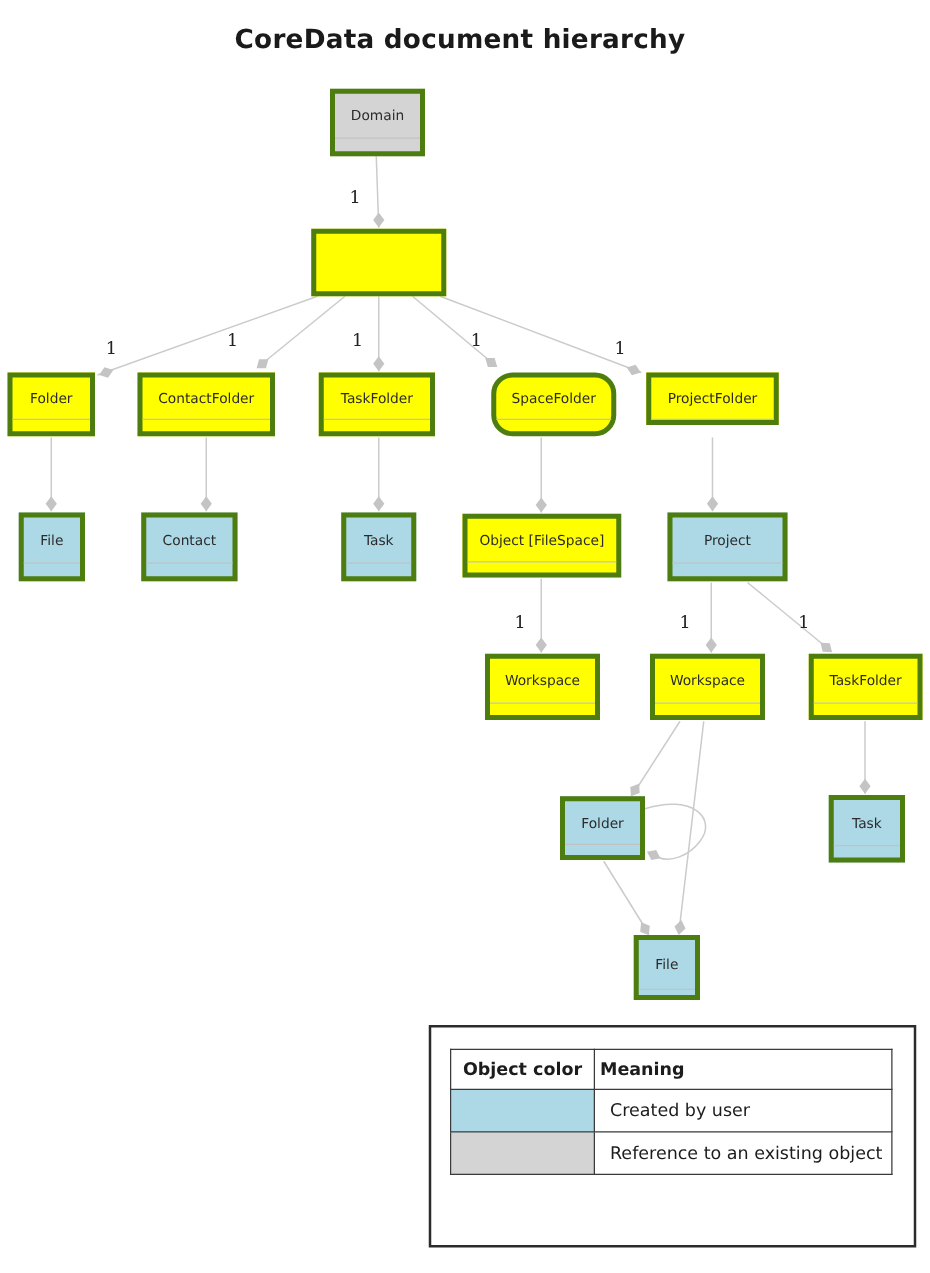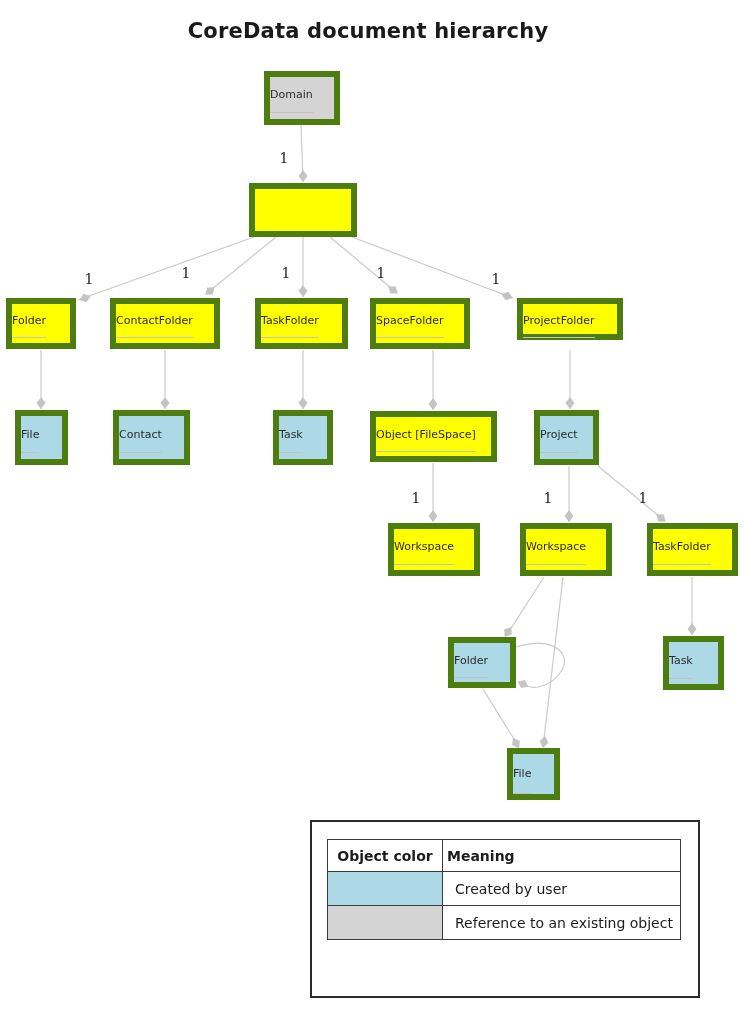--- a/index.html
+++ b/index.html
@@ -5,29 +5,29 @@
   * { margin: 0; padding: 0; box-sizing: border-box; }
   html, body { width: 744px; height: 1018px; background: #ffffff;
     font-family: "DejaVu Sans", "Liberation Sans", sans-serif; }
   .canvas { position: relative; width: 744px; height: 1018px; overflow: hidden; background: #fff; }
 
   .title { position: absolute; left: 0; top: 19px; width: 736px; text-align: center;
     font-size: 21px; font-weight: bold; color: #1a1a1a; letter-spacing: 0.2px; }
 
   svg.edges { position: absolute; left: 0; top: 0; }
 
-  .node { position: absolute; border: 6px solid #4d7c0f; display: flex; }
+  .node { position: absolute; border: 4px solid #4d7c0f; display: flex; flex-direction: column; }
   .node .lbl { border-bottom: 1px solid #c2c2c2; display: flex; align-items: center;
     justify-content: center; font-size: 11px; color: #2b2b2b; white-space: nowrap; }
   .node .btm { flex: 1; }
 
   .mult { position: absolute; transform: translate(-50%, -50%);
     font-family: "DejaVu Serif", "Liberation Serif", serif; font-size: 14px; color: #222; }
 
-  .legend-outer { position: absolute; left: 310px; top: 820px; width: 390px; height: 178px;
+  .legend-outer { position: absolute; left: 343px; top: 820px; width: 390px; height: 178px;
     border: 2px solid #2b2b2b; background: #fff; }
   table.legend { position: absolute; left: 15px; top: 17px; border-collapse: collapse; }
   table.legend td { border: 1.5px solid #3a3a3a; font-size: 14px; color: #1c1c1c; }
   td.swatch { width: 115px; height: 34px; }
   td.meaning { width: 238px; padding-left: 12px; }
   td.hdr-color { text-align: center; font-weight: bold; height: 32px; }
   td.hdr-meaning { font-weight: bold; padding-left: 4px; }
 </style>
 </head>
 <body>
@@ -111,21 +111,21 @@
         <span>ContactFolder</span>
       </div>
       <div class="btm"></div>
   </div>
   <div class="node" style="left: 255px; top: 298px; width: 93px; height: 51px; background: rgb(255, 255, 0);">
     <div class="lbl" style="height:34px">
         <span>TaskFolder</span>
       </div>
       <div class="btm"></div>
   </div>
-  <div class="node" style="left: 370px; top: 298px; width: 100px; height: 51px; background: rgb(255, 255, 0);">
+  <div class="node" style="left: 393px; top: 298px; width: 100px; height: 51px; background: rgb(255, 255, 0); border-radius: 17px;">
     <div class="lbl" style="height:34px">
         <span>SpaceFolder</span>
       </div>
       <div class="btm"></div>
   </div>
   <div class="node" style="left: 517px; top: 298px; width: 106px; height: 42px; background: rgb(255, 255, 0);">
     <div class="lbl" style="height:34px">
         <span>ProjectFolder</span>
       </div>
       <div class="btm"></div>
@@ -147,21 +147,21 @@
         <span>Task</span>
       </div>
       <div class="btm"></div>
   </div>
   <div class="node" style="left: 370px; top: 411px; width: 127px; height: 51px; background: rgb(255, 255, 0);">
     <div class="lbl" style="height:35px">
         <span>Object [FileSpace]</span>
       </div>
       <div class="btm"></div>
   </div>
-  <div class="node" style="left: 534px; top: 410px; width: 65px; height: 55px; background: rgb(173, 216, 230);">
+  <div class="node" style="left: 534px; top: 410px; width: 96px; height: 55px; background: rgb(173, 216, 230);">
     <div class="lbl" style="height:37px">
         <span>Project</span>
       </div>
       <div class="btm"></div>
   </div>
   <div class="node" style="left: 388px; top: 523px; width: 92px; height: 53px; background: rgb(255, 255, 0);">
     <div class="lbl" style="height:36px">
         <span>Workspace</span>
       </div>
       <div class="btm"></div>

